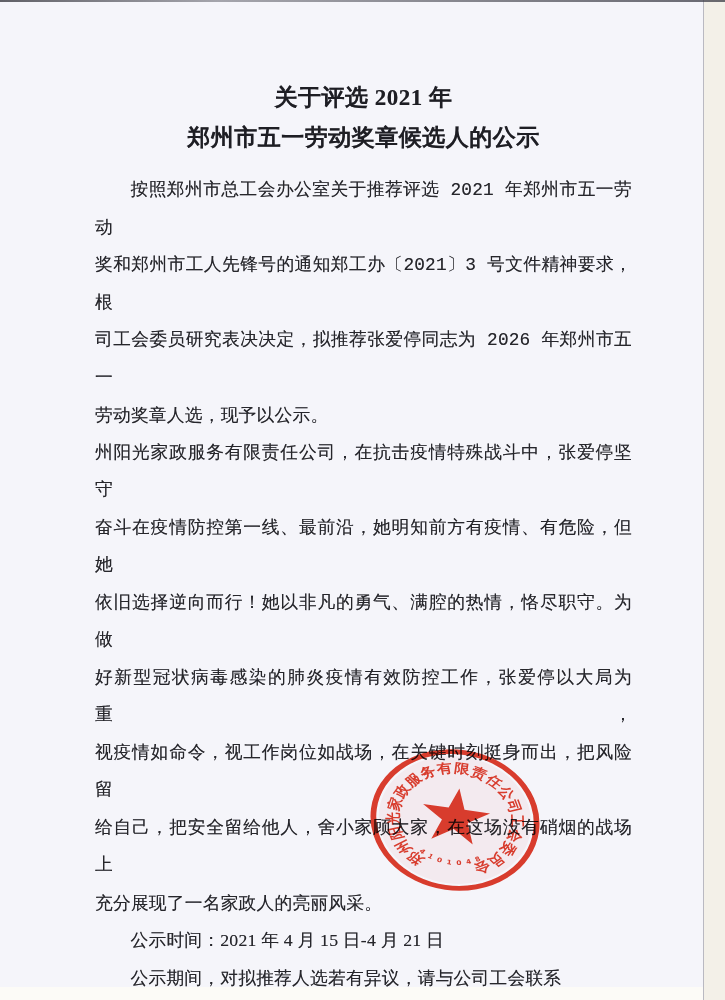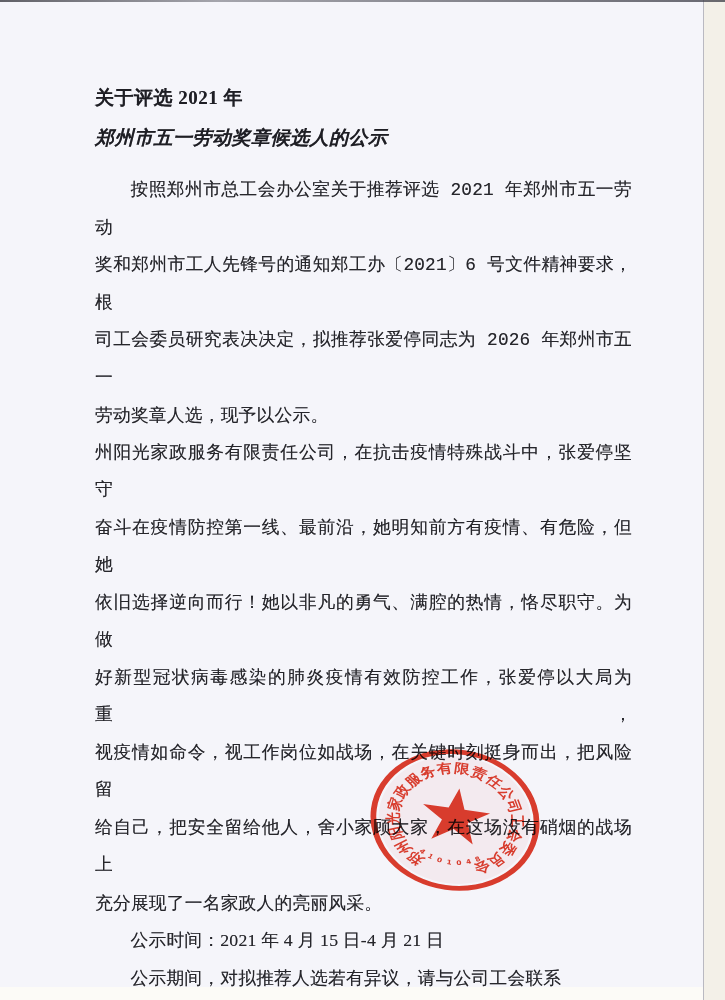--- a/index.html
+++ b/index.html
@@ -18,26 +18,26 @@
     background:#f3f0e8;border-left:1px solid #b9b9c1;z-index:4;
   }
   .scan-strip-bottom{
     position:absolute;left:0;right:22px;bottom:0;height:13px;
     background:#fcfbf7;z-index:4;
   }
   .content{
     position:absolute;left:95px;top:0;width:537px;color:#26262b;
   }
   .title{
-    margin:0;text-align:left;font-size:19px;font-weight:700;
+    margin:0;text-align:center;font-size:23px;font-weight:700;
     color:#1e1e24;line-height:32px;letter-spacing:.5px;
     text-shadow:0 0 .5px rgba(30,30,36,.55);
   }
   .title.t1{margin-top:82px;}
-  .title.t2{margin-top:8px;font-style:italic;}
+  .title.t2{margin-top:8px;}
   .body-text{margin-top:18px;}
   .ln{
     font-size:17.75px;line-height:37.5px;white-space:nowrap;
     text-shadow:0 0 .5px rgba(38,38,43,.5);letter-spacing:.2px;
   }
   .ln.j{
     white-space:normal;text-align:justify;text-align-last:justify;
     text-justify:inter-character;
     font-family:Liberation Mono, monospace;
   }
@@ -64,21 +64,21 @@
   <div class="scan-edge-top"></div>
   <div class="scan-strip-right"></div>
   <div class="scan-strip-bottom"></div>
 
   <div class="content">
     <h1 class="title t1">关于评选 2021 年</h1>
     <h1 class="title t2">郑州市五一劳动奖章候选人的公示</h1>
 
     <div class="body-text">
       <div class="ln ind j">按照郑州市总工会办公室关于推荐评选 2021 年郑州市五一劳动</div>
-      <div class="ln j">奖和郑州市工人先锋号的通知郑工办〔2021〕6 号文件精神要求，根</div>
+      <div class="ln j">奖和郑州市工人先锋号的通知郑工办〔2021〕3 号文件精神要求，根</div>
       <div class="ln j">司工会委员研究表决决定，拟推荐张爱停同志为 2026 年郑州市五一</div>
       <div class="ln">劳动奖章人选，现予以公示。</div>
       <div class="ln j">州阳光家政服务有限责任公司，在抗击疫情特殊战斗中，张爱停坚守</div>
       <div class="ln j">奋斗在疫情防控第一线、最前沿，她明知前方有疫情、有危险，但她</div>
       <div class="ln j">依旧选择逆向而行！她以非凡的勇气、满腔的热情，恪尽职守。为做</div>
       <div class="ln j">好新型冠状病毒感染的肺炎疫情有效防控工作，张爱停以大局为重，</div>
       <div class="ln j">视疫情如命令，视工作岗位如战场，在关键时刻挺身而出，把风险留</div>
       <div class="ln j">给自己，把安全留给他人，舍小家顾大家，在这场没有硝烟的战场上</div>
       <div class="ln">充分展现了一名家政人的亮丽风采。</div>
       <div class="ln ind">公示时间：2021 年 4 月 15 日-4 月 21 日</div>

